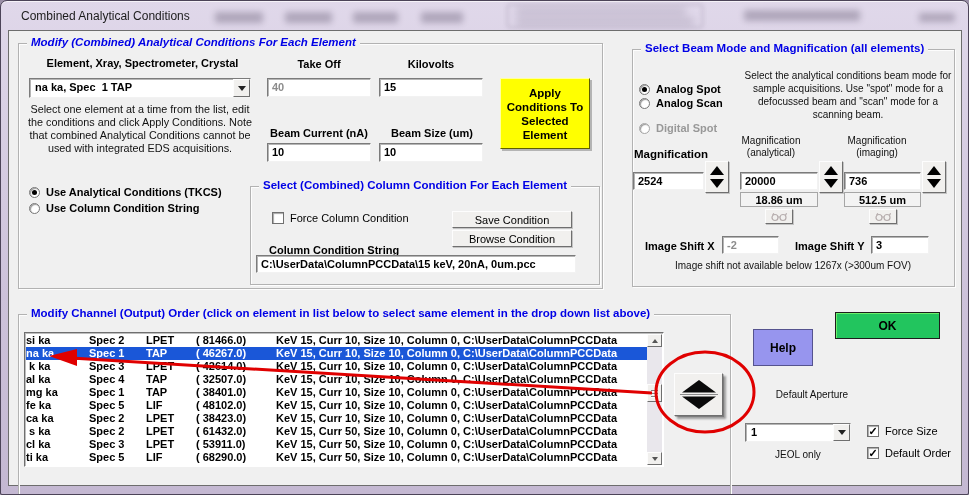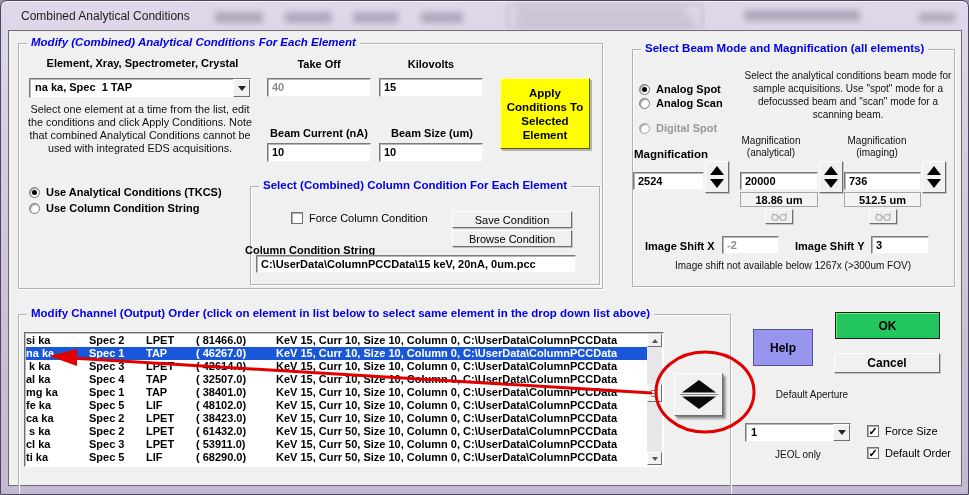--- a/index.html
+++ b/index.html
@@ -122,27 +122,27 @@
     <div class="radio" style="left:20px; top:171px;">
       <span class="rcirc"></span>
       <span class="rlabel">Use Column Condition String</span>
     </div>
 
     <div class="abs yellow-btn" style="left:491px; top:47px; width:90px; height:71px;">Apply Conditions To Selected Element</div>
 
     <div class="gbox" style="left:241px; top:155px; width:350px; height:99px;">
       <span class="gtitle">Select (Combined) Column Condition For Each Element</span>
     </div>
-    <div class="chkrow" style="left:263px; top:181px;margin-left:19px;">
+    <div class="chkrow" style="left:263px; top:181px;">
       <span class="chkbox"></span>
       <span class="clabel">Force Column Condition</span>
     </div>
     <div class="abs raised btn" style="left:443px; top:180px; width:120px; height:17px;">Save Condition</div>
     <div class="abs raised btn" style="left:443px; top:199px; width:120px; height:17px;">Browse Condition</div>
-    <div class="abs lbl" style="left:236px; top:213px;">Column Condition String</div>
+    <div class="abs lbl" style="left:260px; top:213px;">Column Condition String</div>
     <div class="abs sunken field" style="left:247px; top:224px; width:320px; height:18px;">C:\UserData\ColumnPCCData\15 keV, 20nA, 0um.pcc</div>
 
     <div class="gbox" style="left:623px; top:18px; width:323px; height:238px;">
       <span class="gtitle">Select Beam Mode and Magnification (all elements)</span>
     </div>
 
     <div class="radio" style="left:630px; top:52px;">
       <span class="rcirc">
           <span class="rdot"></span>
         </span>
@@ -240,21 +240,20 @@
     <div class="abs raised" style="left:665px; top:342px; width:49px; height:43px; box-shadow:1px 1px 0 rgba(0,0,0,.2), 3px 3px 2px rgba(0,0,0,.35); display:flex; align-items:center; justify-content:center;">
       <svg width="38" height="31">
         <polygon points="19,1 36,13.5 2,13.5" fill="#0a0a0a"></polygon>
         <line x1="0" y1="15.5" x2="38" y2="15.5" stroke="#8a8a8a" stroke-width="1"></line>
         <polygon points="2,17.5 36,17.5 19,30" fill="#0a0a0a"></polygon>
       </svg>
     </div>
 
     <div class="abs help-btn btn" style="left:744px; top:298px; width:60px; height:37px;">Help</div>
     <div class="abs ok-btn btn" style="left:826px; top:281px; width:105px; height:27px;">OK</div>
-    <div class="abs raised btn cancel-btn" style="left:825px; top:322px; width:106px; height:20px;">Cancel</div>
 
     <div class="abs plain center" style="left:736px; top:358px; width:110px;padding-left:24px;">Default Aperture</div>
     <div class="abs sunken combo" style="left:736px; top:392px; width:106px; height:19px;">
       <span class="val">1</span>
       <span class="drop">
           <span class="tri-dn-sm"></span>
         </span>
     </div>
     <div class="abs plain center" style="left:736px; top:418px; width:106px;">JEOL only</div>
 

